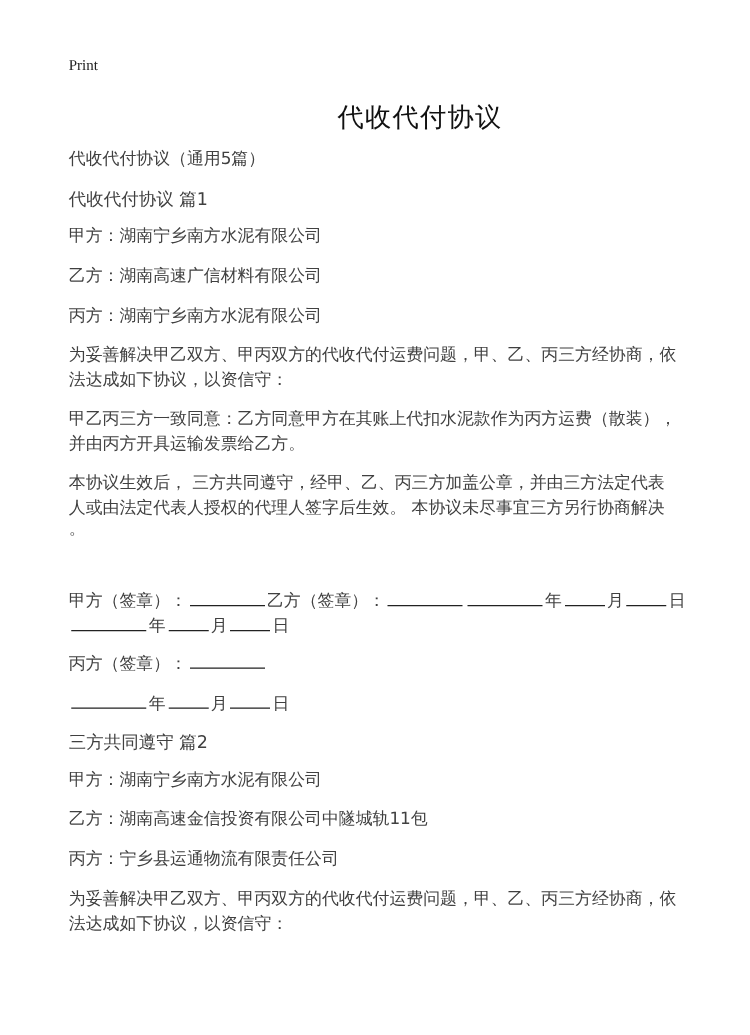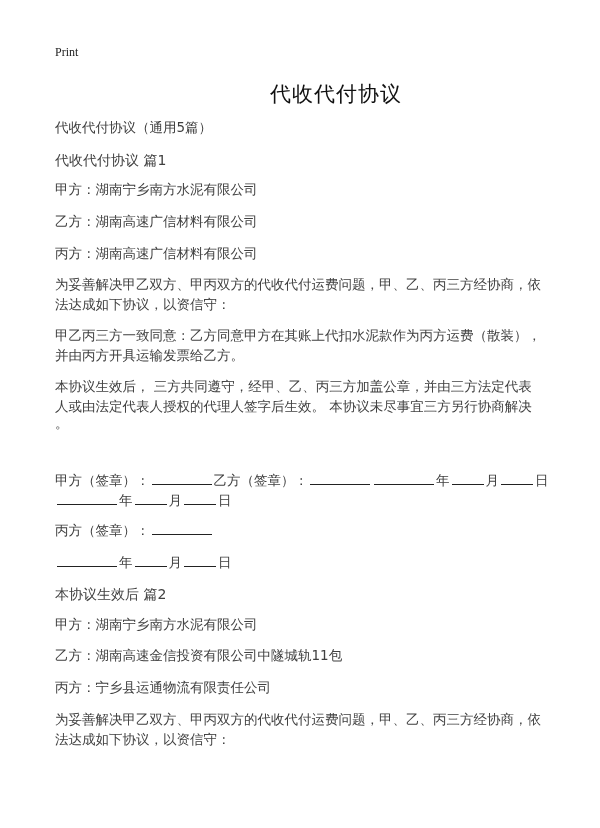--- a/index.html
+++ b/index.html
@@ -35,21 +35,21 @@
 
   <a class="print-link">Print</a>
 
   <h1 class="doc-title">代收代付协议</h1>
 
   <p class="line subtitle">代收代付协议（通用5篇）</p>
 
   <p class="line heading" style="top:150px">代收代付协议 篇1</p>
   <p class="line" style="top:179px">甲方：湖南宁乡南方水泥有限公司</p>
   <p class="line" style="top:211px">乙方：湖南高速广信材料有限公司</p>
-  <p class="line" style="top:243px">丙方：湖南高速广信材料有限公司</p>
+  <p class="line" style="top:243px">丙方：湖南宁乡南方水泥有限公司</p>
 
   <p class="line" style="top:274px">为妥善解决甲乙双方、甲丙双方的代收代付运费问题，甲、乙、丙三方经协商，依</p>
   <p class="line" style="top:294px">法达成如下协议，以资信守：</p>
 
   <p class="line" style="top:325px">甲乙丙三方一致同意：乙方同意甲方在其账上代扣水泥款作为丙方运费（散装），</p>
   <p class="line" style="top:345px">并由丙方开具运输发票给乙方。</p>
 
   <p class="line" style="top:396px">人或由法定代表人授权的代理人签字后生效。 本协议未尽事宜三方另行协商解决</p>
   <p class="line" style="top:376px">本协议生效后， 三方共同遵守，经甲、乙、丙三方加盖公章，并由三方法定代表</p>
   <p class="line" style="top:413px">。</p>
@@ -63,21 +63,21 @@
   </div>
 
   <div class="line" style="top:520px">
     <span>丙方（签章）：</span><span class="blank b-long"></span>
   </div>
 
   <div class="line" style="top:552px">
     <span class="blank b-long"></span><span>年</span><span class="blank b-short"></span><span>月</span><span class="blank b-short"></span><span>日</span>
   </div>
 
-  <p class="line heading" style="top:584px">本协议生效后 篇2</p>
+  <p class="line heading" style="top:584px">三方共同遵守 篇2</p>
   <p class="line" style="top:614px">甲方：湖南宁乡南方水泥有限公司</p>
   <p class="line" style="top:645px">乙方：湖南高速金信投资有限公司中隧城轨11包</p>
   <p class="line" style="top:677px">丙方：宁乡县运通物流有限责任公司</p>
 
   <p class="line" style="top:709px">为妥善解决甲乙双方、甲丙双方的代收代付运费问题，甲、乙、丙三方经协商，依</p>
   <p class="line" style="top:729px">法达成如下协议，以资信守：</p>
 
 </div>
 
 </body></html>

